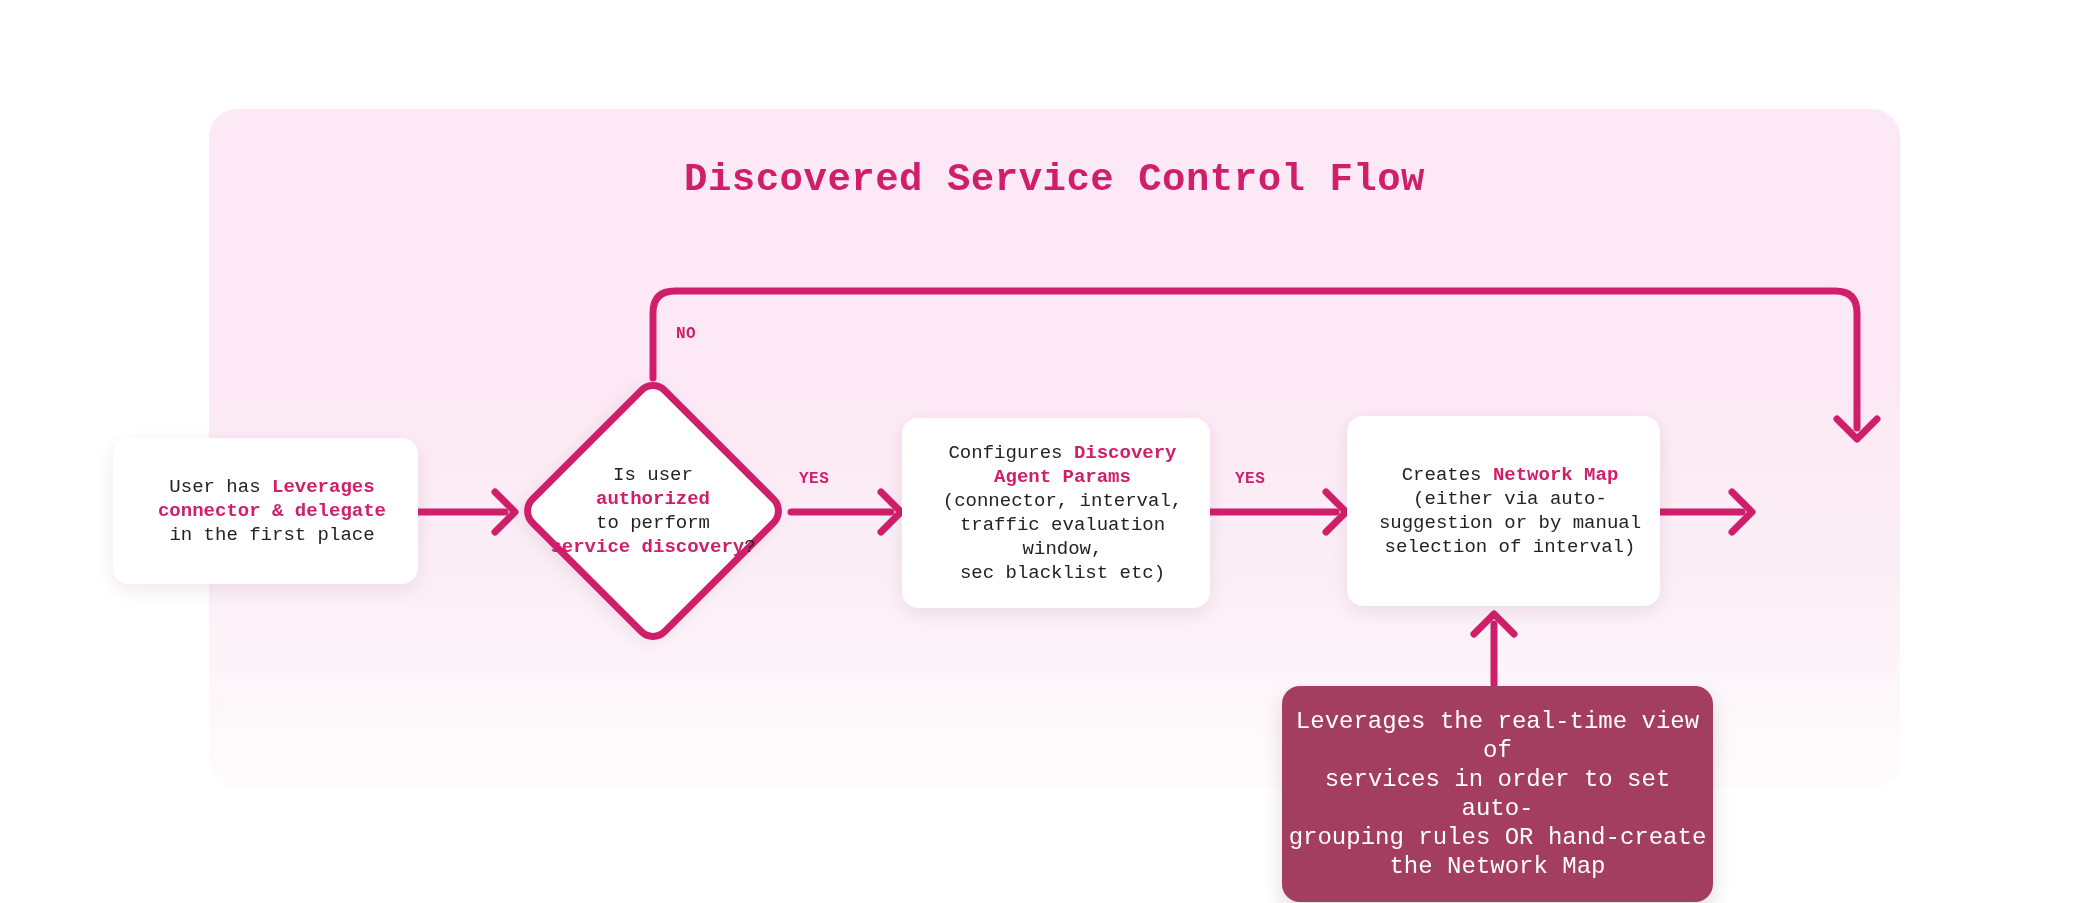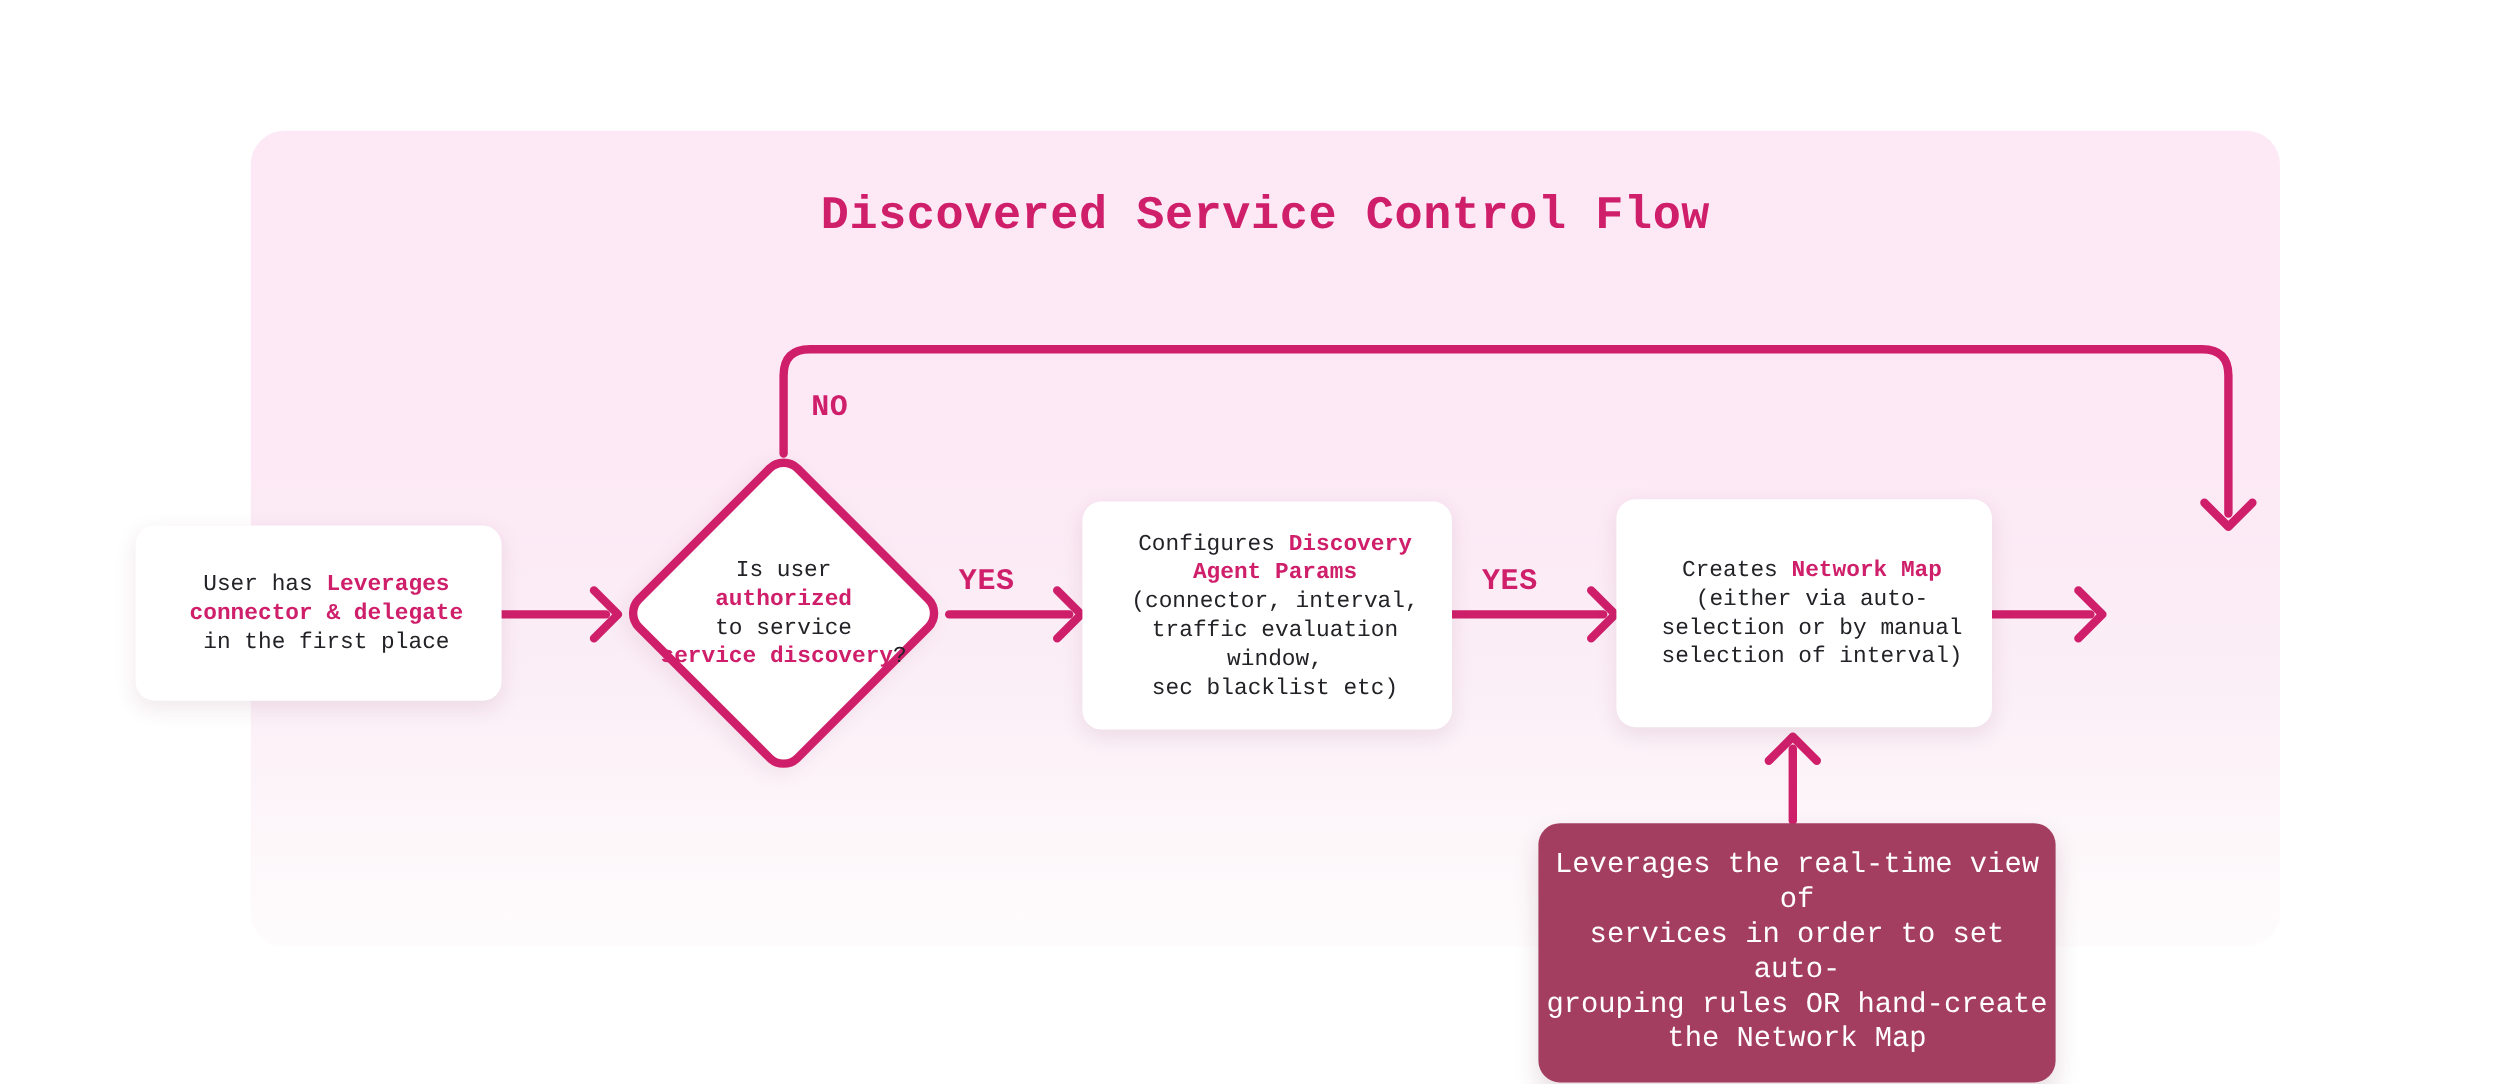--- a/index.html
+++ b/index.html
@@ -64,21 +64,21 @@
     border-radius:20px;
     transform:rotate(45deg);
     box-shadow:0 6px 18px rgba(110,30,70,0.08);
   }
   .diamond-text{
     position:absolute;
     left:533px;top:427px;width:240px;
   }
   .flow-label{
     position:absolute;
-    font-size:25px;font-weight:700;
+    font-size:16px;font-weight:700;
     color:var(--color-accent,#cf1f6b);
     letter-spacing:0.5px;
   }
   .end-card{
     left:1753px;top:408px;width:222px;height:135px;
   }
   .end-label{
     font-size:31px;font-weight:700;
     color:var(--color-accent,#cf1f6b);
     letter-spacing:1px;
@@ -137,39 +137,39 @@
       <div><span>User has </span><span class="accent">Leverages</span></div>
       <div><span class="accent">connector &amp; delegate</span></div>
       <div><span>in the first place</span></div>
     </div>
   </div>
 
   <div class="diamond-shape"></div>
   <div class="node-text diamond-text">
     <div><span>Is user</span></div>
     <div><span class="accent">authorized</span></div>
-    <div><span>to service</span></div>
+    <div><span>to perform</span></div>
     <div><span class="accent">service discovery</span><span>?</span></div>
   </div>
 
   <div class="card" style="left:902px;top:382px;width:295px;height:190px;">
     <div class="node-text">
       <div><span>Configures </span><span class="accent">Discovery</span></div>
       <div><span class="accent">Agent Params</span></div>
       <div><span>(connector, interval,</span></div>
       <div><span>traffic evaluation window,</span></div>
       <div><span>sec blacklist etc)</span></div>
     </div>
   </div>
 
   <div class="card" style="left:1347px;top:380px;width:300px;height:190px;">
     <div class="node-text">
       <div><span>Creates </span><span class="accent">Network Map</span></div>
       <div><span>(either via auto-</span></div>
-      <div><span>selection or by manual</span></div>
+      <div><span>suggestion or by manual</span></div>
       <div><span>selection of interval)</span></div>
     </div>
   </div>
 
 
   <div class="note-box">
     <div class="note-text">Leverages the real-time view of
 services in order to set auto-
 grouping rules OR hand-create
 the Network Map</div>

